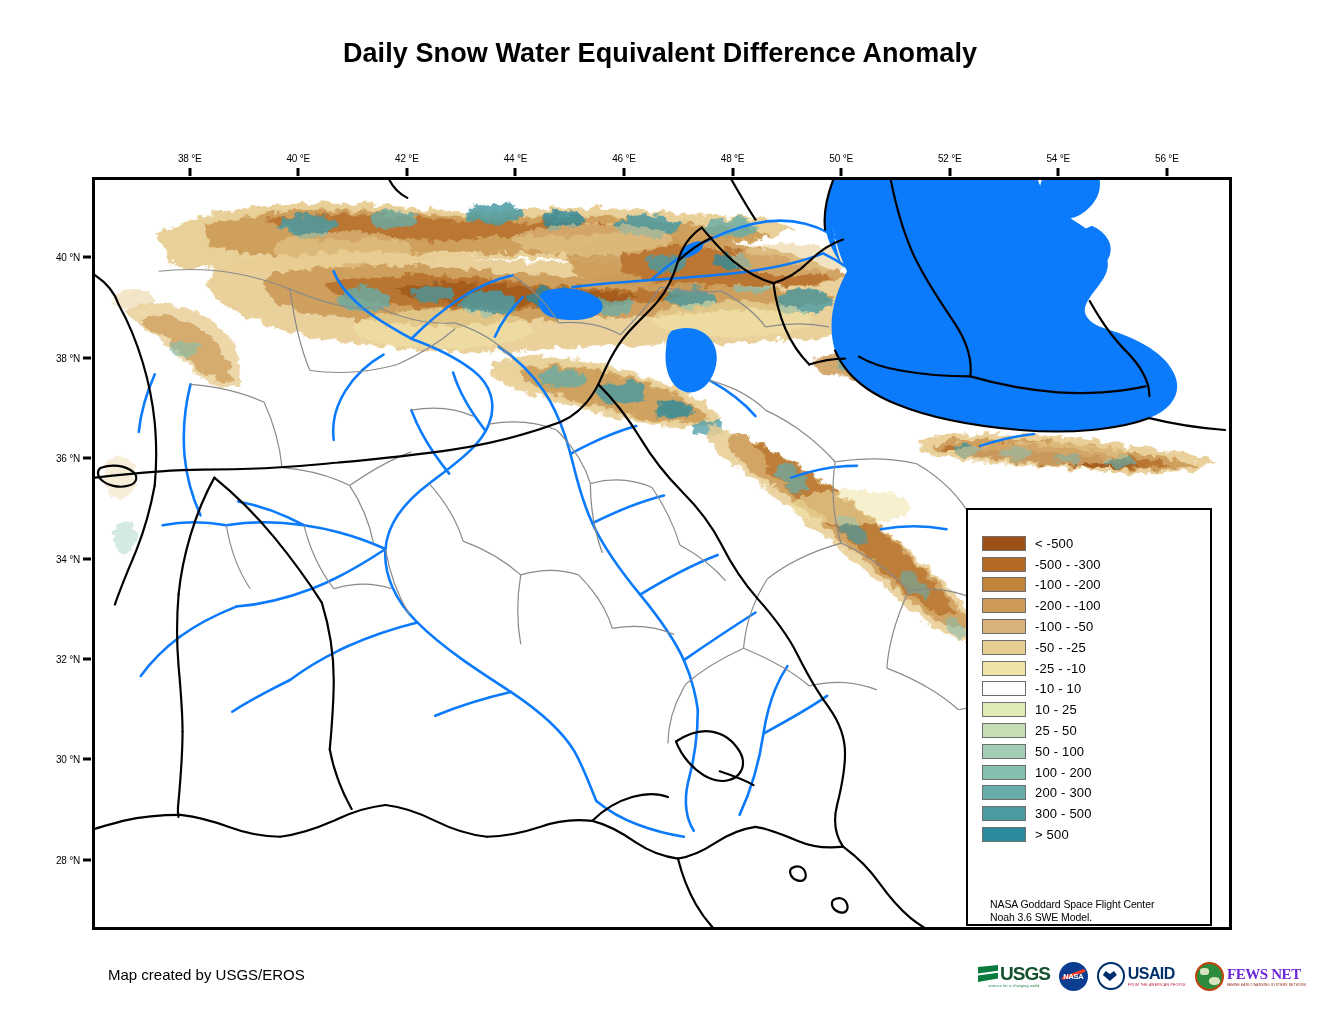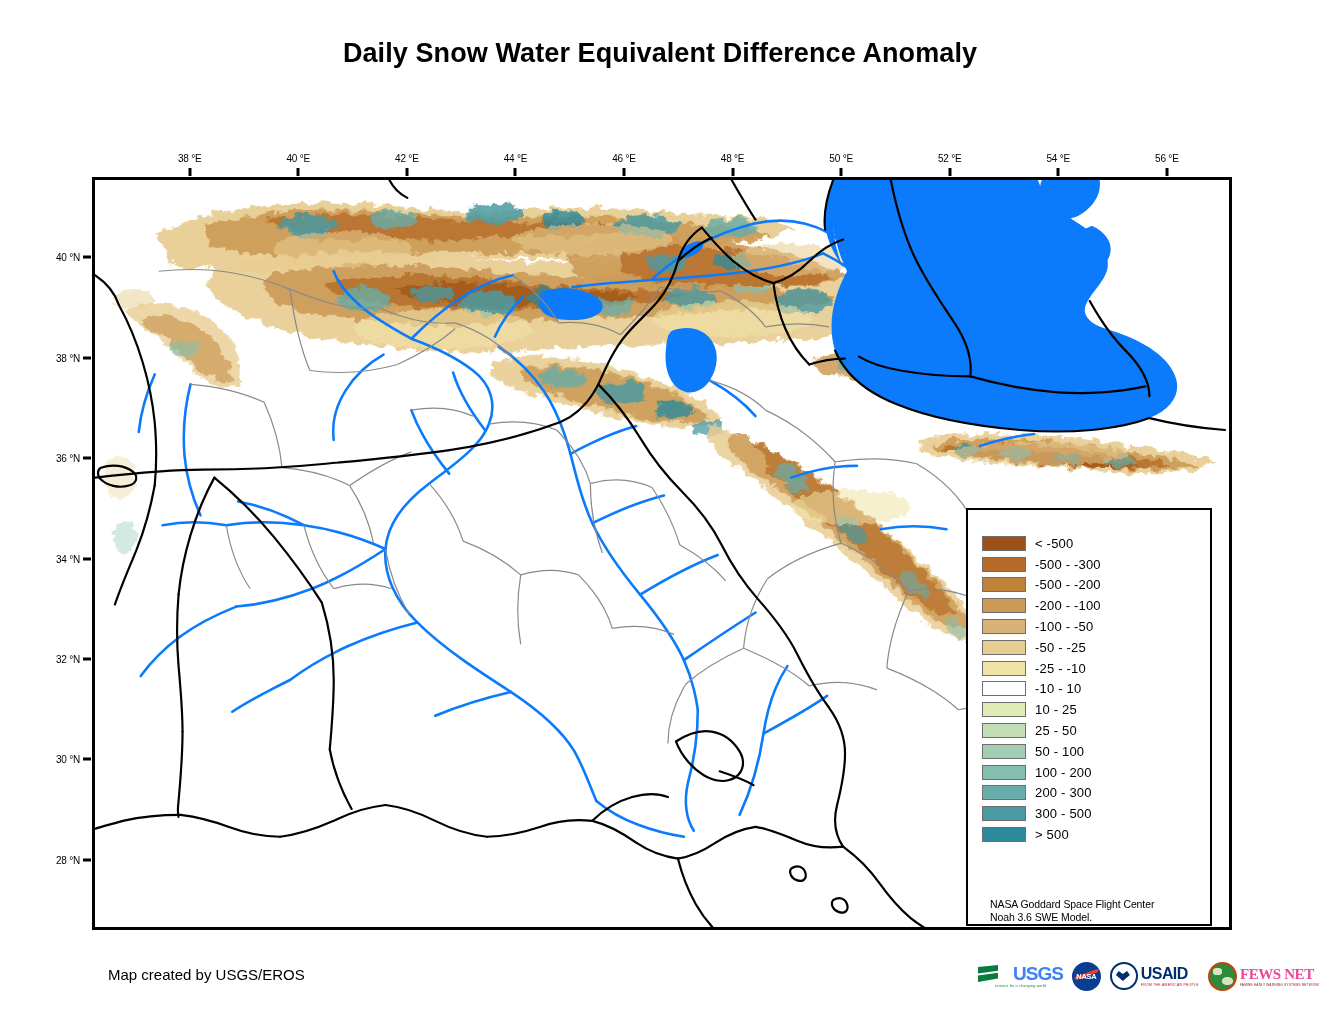--- a/index.html
+++ b/index.html
@@ -64,21 +64,21 @@
   #logos{position:absolute;left:978px;top:957px;height:38px;display:flex;align-items:center;gap:9px;}
 
   .logo{display:flex;align-items:center;height:34px;}
   
   .usgs{flex-direction:column;justify-content:center;}
   .usgs-row{display:flex;align-items:center;}
   .usgs-mark{
     width:20px;height:17px;background:#0a7b3e;margin-right:2px;
     clip-path:polygon(0 12%,100% 0,100% 34%,0 50%,0 62%,100% 46%,100% 80%,0 100%);
   }
-  .usgs-txt{font-size:19px;font-weight:bold;color:#3b82f6;letter-spacing:-1px;line-height:19px;margin-left:13px;}
+  .usgs-txt{font-size:19px;font-weight:bold;color:#14532d;letter-spacing:-1px;line-height:19px;}
   .usgs-sub{font-size:3.6px;color:#0a7b3e;letter-spacing:.2px;margin-top:1px;}
   
   .nasa{
     width:29px;height:29px;border-radius:50%;background:#0b3d91;
     color:#fff;font-size:7.5px;font-weight:bold;letter-spacing:-.3px;
     align-items:center;justify-content:center;position:relative;overflow:hidden;
   }
   .nasa .swoosh{
     position:absolute;left:2px;top:11px;width:25px;height:3px;background:#fc3d21;
     transform:rotate(-20deg);border-radius:2px;
@@ -103,21 +103,21 @@
     border:2.5px solid #c1440e;margin-right:3px;position:relative;overflow:hidden;
   }
   .fews-globe:before{
     content:"";position:absolute;left:3px;top:4px;width:9px;height:7px;
     background:#d8e3c0;border-radius:40%;
   }
   .fews-globe:after{
     content:"";position:absolute;right:2px;bottom:4px;width:11px;height:8px;
     background:#d8e3c0;border-radius:45%;
   }
-  .fews-txt{font-size:15px;font-weight:bold;color:#ec4899;letter-spacing:-.4px;
+  .fews-txt{font-size:15px;font-weight:bold;color:#6d28d9;letter-spacing:-.4px;
     line-height:14px;font-family:"Liberation Serif", serif;}
   .fews-sub{font-size:3.2px;color:#8b1a0a;letter-spacing:.2px;}
 </style>
 </head>
 <body>
 
 <div id="page">
 
   <div class="title">Daily Snow Water Equivalent Difference Anomaly</div>
 
@@ -515,21 +515,21 @@
         <div class="leg-row">
           <div class="leg-sw" style="background: rgb(157, 81, 22);"></div>
           <div class="leg-lab">&lt; -500</div>
         </div>
         <div class="leg-row">
           <div class="leg-sw" style="background: rgb(181, 107, 39);"></div>
           <div class="leg-lab">-500 - -300</div>
         </div>
         <div class="leg-row">
           <div class="leg-sw" style="background: rgb(192, 131, 57);"></div>
-          <div class="leg-lab">-500 - -200</div>
+          <div class="leg-lab">-100 - -200</div>
         </div>
         <div class="leg-row">
           <div class="leg-sw" style="background: rgb(204, 154, 85);"></div>
           <div class="leg-lab">-200 - -100</div>
         </div>
         <div class="leg-row">
           <div class="leg-sw" style="background: rgb(217, 178, 121);"></div>
           <div class="leg-lab">-100 - -50</div>
         </div>
         <div class="leg-row">

